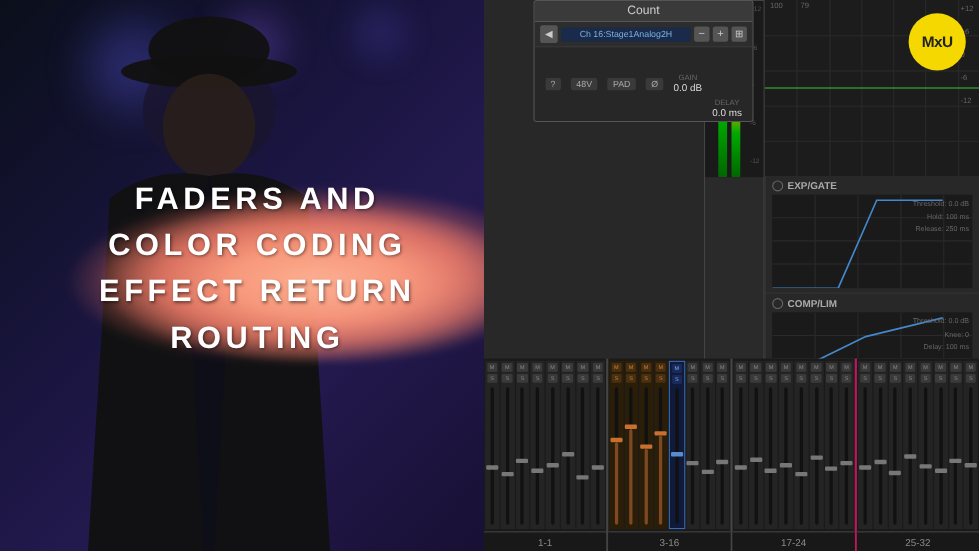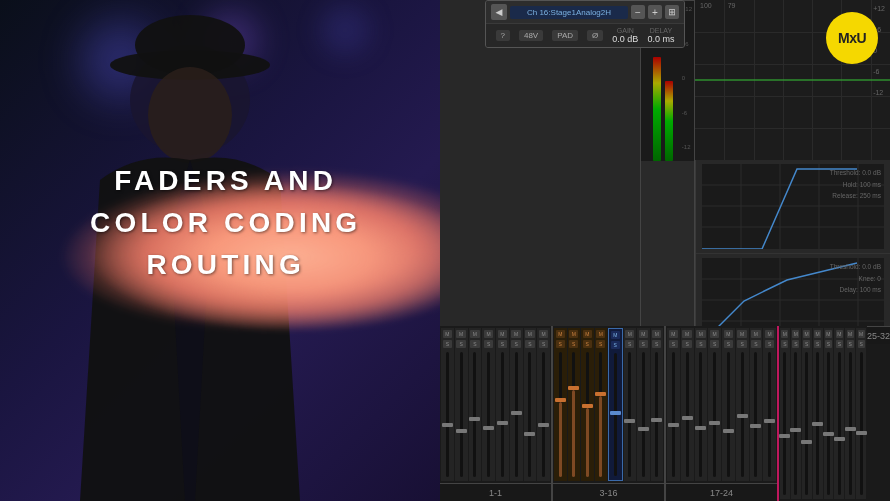--- a/index.html
+++ b/index.html
@@ -244,20 +244,21 @@
   </div>
 </div>
 
 <div class="paint-splash"></div>
 <div class="paint-splash-2"></div>
 
 <div class="overlay-text">
   <div class="title-text">
     <span class="title-line">FADERS AND</span>
     <span class="title-line">COLOR CODING</span>
+    <span class="title-line">EFFECT RETURN</span>
     <span class="title-line">ROUTING</span>
   </div>
 </div>
 
 <div class="mixer-main">
 
   <div class="eq-graph-area">
 
     <div class="eq-hline" style="top:20%;"></div>
     <div class="eq-hline" style="top:40%;"></div>
@@ -299,20 +300,21 @@
         <span style="font-size:6px;color:#555;">+6</span>
         <span style="font-size:6px;color:#555;">0</span>
         <span style="font-size:6px;color:#555;">-6</span>
         <span style="font-size:6px;color:#555;">-12</span>
       </div>
     </div>
   </div>
 
   <div style="position:absolute;top:0;left:50%;transform:translateX(-90%);width:200px;z-index:15;">
     <div style="background:#2d2d2d;border:1px solid #555;border-radius:3px;overflow:hidden;">
+      <div style="text-align:center;color:#ccc;font-size:11px;padding:3px 0;background:#3a3a3a;border-bottom:1px solid #555;">Count</div>
 
       <div style="display:flex;align-items:center;padding:3px 5px;gap:3px;background:#2d2d2d;">
         <div style="width:16px;height:16px;background:#555;border-radius:2px;display:flex;align-items:center;justify-content:center;cursor:pointer;">
           <span style="font-size:9px;color:#ccc;">◀</span>
         </div>
         <div style="flex:1;background:#1a2a4a;color:#7ab0e0;font-size:8px;padding:2px 4px;border-radius:2px;text-align:center;">Ch 16:Stage1Analog2H</div>
         <div style="width:14px;height:14px;background:#555;border-radius:2px;display:flex;align-items:center;justify-content:center;cursor:pointer;">
           <span style="font-size:10px;color:#ccc;">−</span>
         </div>
         <div style="width:14px;height:14px;background:#555;border-radius:2px;display:flex;align-items:center;justify-content:center;cursor:pointer;">
@@ -325,30 +327,34 @@
 
       <div style="display:flex;align-items:center;justify-content:space-around;padding:3px 5px;background:#272727;border-top:1px solid #3a3a3a;">
         <div style="font-size:8px;color:#aaa;background:#3a3a3a;padding:1px 5px;border-radius:2px;cursor:pointer;">?</div>
         <div style="font-size:8px;color:#aaa;background:#3a3a3a;padding:1px 5px;border-radius:2px;cursor:pointer;">48V</div>
         <div style="font-size:8px;color:#aaa;background:#3a3a3a;padding:1px 5px;border-radius:2px;cursor:pointer;">PAD</div>
         <div style="font-size:8px;color:#aaa;background:#3a3a3a;padding:1px 5px;border-radius:2px;cursor:pointer;">Ø</div>
         <div style="text-align:center;">
           <div style="font-size:7px;color:#666;">GAIN</div>
           <div style="font-size:9px;color:#ddd;">0.0 dB</div>
         </div>
-        <div style="text-align:center;">
+        <div style="text-align:center;margin-top:44px;">
           <div style="font-size:7px;color:#666;">DELAY</div>
           <div style="font-size:9px;color:#ddd;">0.0 ms</div>
         </div>
       </div>
     </div>
   </div>
 
   <div style="position:absolute;right:0;top:160px;width:195px;background:#282828;border-left:1px solid #3a3a3a;">
     <div style="padding:4px 6px;border-bottom:1px solid #333;">
+      <div style="display:flex;align-items:center;gap:4px;margin-bottom:3px;">
+        <div style="width:10px;height:10px;border-radius:50%;border:1.5px solid #666;cursor:pointer;"></div>
+        <span style="font-size:9px;color:#aaa;font-weight:bold;">EXP/GATE</span>
+      </div>
 
       <div style="height:85px;background:#1a1a1a;position:relative;overflow:hidden;">
         <svg style="position:absolute;inset:0;width:100%;height:100%;">
 
           <line x1="0" y1="21" x2="195" y2="21" stroke="#2a2a2a" stroke-width="1"></line>
           <line x1="0" y1="42" x2="195" y2="42" stroke="#2a2a2a" stroke-width="1"></line>
           <line x1="0" y1="63" x2="195" y2="63" stroke="#2a2a2a" stroke-width="1"></line>
           <line x1="39" y1="0" x2="39" y2="85" stroke="#2a2a2a" stroke-width="1"></line>
           <line x1="78" y1="0" x2="78" y2="85" stroke="#2a2a2a" stroke-width="1"></line>
           <line x1="117" y1="0" x2="117" y2="85" stroke="#2a2a2a" stroke-width="1"></line>
@@ -359,20 +365,24 @@
 
         <div style="position:absolute;right:3px;top:3px;font-size:6.5px;color:#666;text-align:right;line-height:1.8;">
           <div>Threshold: 0.0 dB</div>
           <div>Hold: 100 ms</div>
           <div>Release: 250 ms</div>
         </div>
       </div>
     </div>
 
     <div style="padding:4px 6px;">
+      <div style="display:flex;align-items:center;gap:4px;margin-bottom:3px;">
+        <div style="width:10px;height:10px;border-radius:50%;border:1.5px solid #666;cursor:pointer;"></div>
+        <span style="font-size:9px;color:#aaa;font-weight:bold;">COMP/LIM</span>
+      </div>
 
       <div style="height:85px;background:#1a1a1a;position:relative;overflow:hidden;">
         <svg style="position:absolute;inset:0;width:100%;height:100%;">
           <line x1="0" y1="21" x2="195" y2="21" stroke="#2a2a2a" stroke-width="1"></line>
           <line x1="0" y1="42" x2="195" y2="42" stroke="#2a2a2a" stroke-width="1"></line>
           <line x1="0" y1="63" x2="195" y2="63" stroke="#2a2a2a" stroke-width="1"></line>
           <line x1="39" y1="0" x2="39" y2="85" stroke="#2a2a2a" stroke-width="1"></line>
           <line x1="78" y1="0" x2="78" y2="85" stroke="#2a2a2a" stroke-width="1"></line>
           <line x1="117" y1="0" x2="117" y2="85" stroke="#2a2a2a" stroke-width="1"></line>
           <line x1="156" y1="0" x2="156" y2="85" stroke="#2a2a2a" stroke-width="1"></line>
@@ -679,21 +689,21 @@
             <div style="flex:1;width:3px;background:#111;border-radius:2px;margin:3px 0;position:relative;align-self:center;">
               <div style="position:absolute;left:-4px;bottom:43%;width:11px;height:4px;background:#777;border-radius:1px;"></div>
             </div>
           </div>
         </div>
         <div style="height:18px;background:#181818;border-top:1px solid #444;display:flex;align-items:center;justify-content:center;">
           <span style="font-size:9px;color:#888;">17-24</span>
         </div>
       </div>
 
-      <div style="flex:2;display:flex;flex-direction:row;">
+      <div style="flex:2;display:flex;flex-direction:column;">
         <div style="display:flex;flex:1;gap:1px;padding:2px 1px;">
           <div style="flex:1;display:flex;flex-direction:column;align-items:center;background:#242424;padding:1px;">
             <div style="width:90%;height:8px;background:#3a3a3a;border-radius:1px;display:flex;align-items:center;justify-content:center;margin:1px 0;cursor:pointer;">
                 <span style="font-size:5px;color:#888;">M</span>
               </div>
             <div style="width:90%;height:8px;background:#3a3a3a;border-radius:1px;display:flex;align-items:center;justify-content:center;margin:1px 0;cursor:pointer;">
                 <span style="font-size:5px;color:#888;">S</span>
               </div>
             <div style="flex:1;width:3px;background:#111;border-radius:2px;margin:3px 0;position:relative;align-self:center;">
               <div style="position:absolute;left:-4px;bottom:40%;width:11px;height:4px;background:#777;border-radius:1px;"></div>

